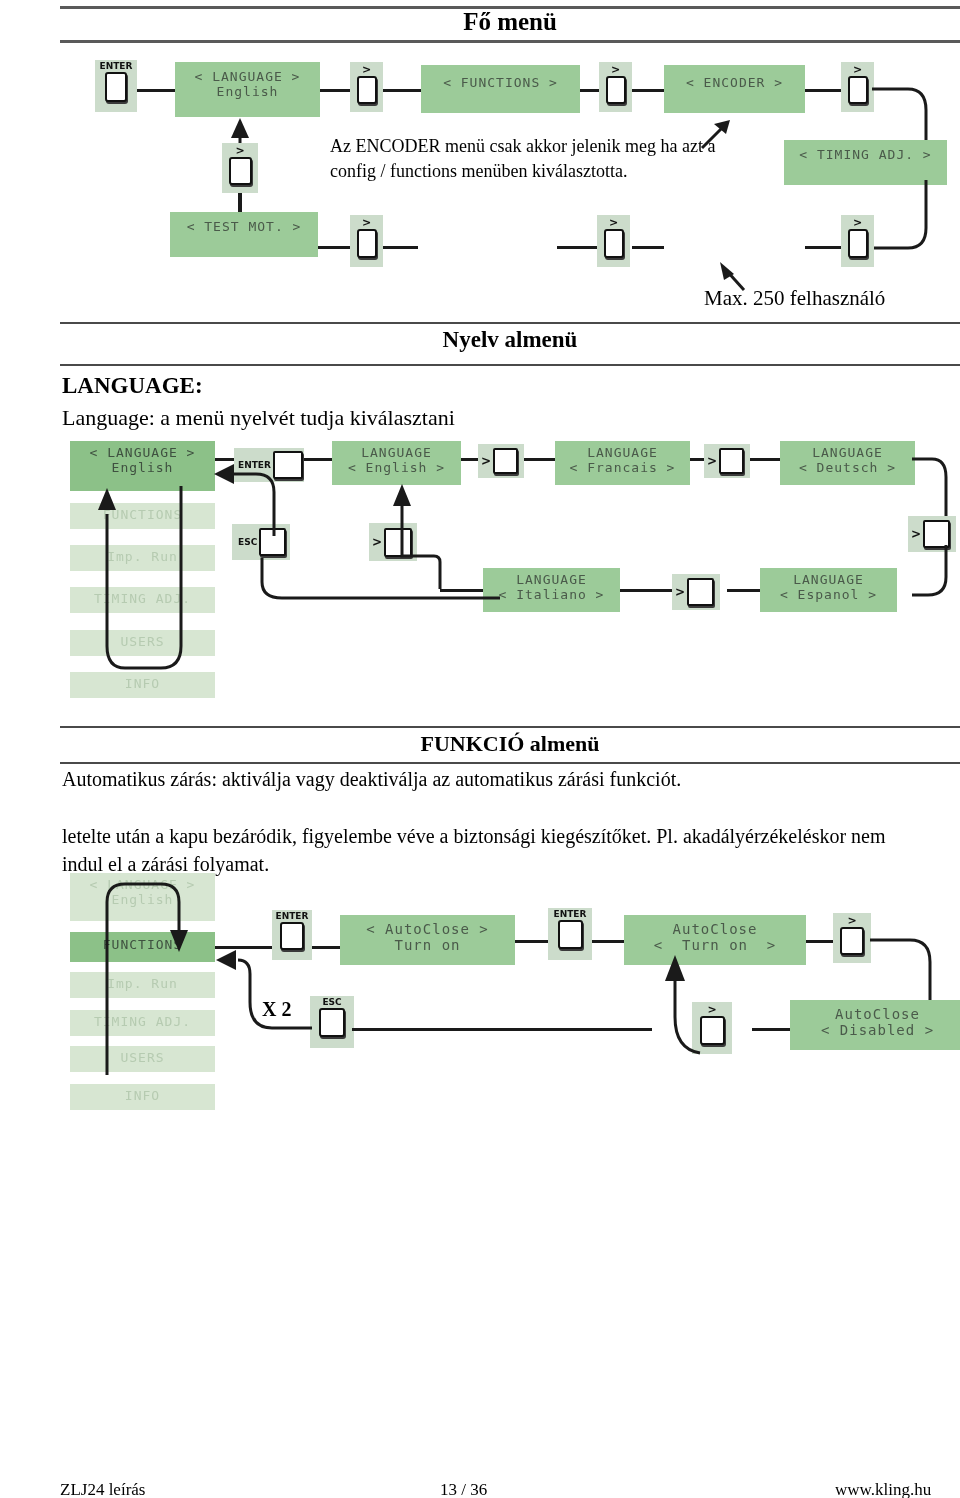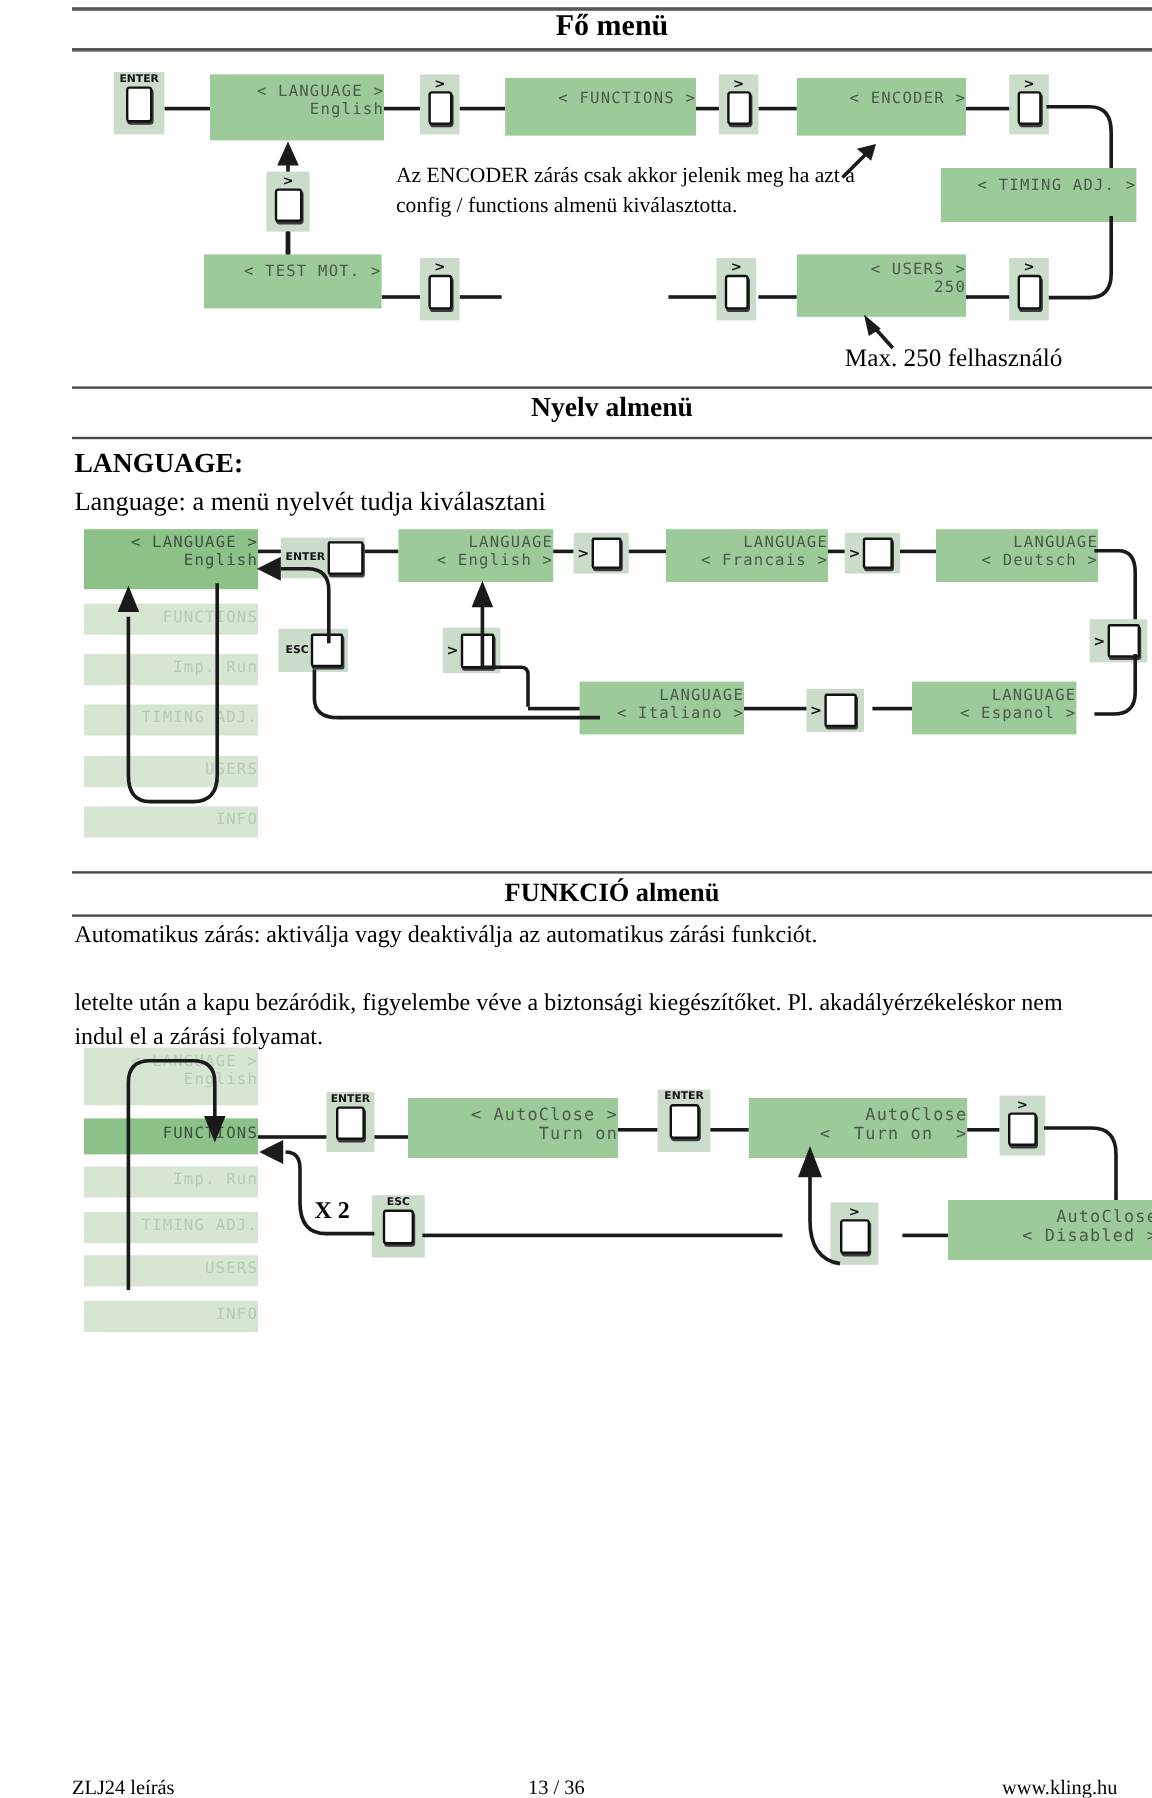--- a/index.html
+++ b/index.html
@@ -23,21 +23,21 @@
   .bold{font-weight:bold;}
 
   
   .diagram{position:absolute;}
   .lcd{
     position:absolute;background:#9ccb99;
     font-family:"DejaVu Sans Mono",monospace;
     color:#4a5a4a;letter-spacing:1px;text-align:center;
     box-sizing:border-box;line-height:1.15;
   }
-  .lcd .l1,.lcd .l2{display:block;white-space:pre;text-align:right;}
+  .lcd .l1,.lcd .l2{display:block;white-space:pre;}
   .lcd.faded{background:#d7e6d2;color:#b6cbb1;}
   .lcd.sel{background:#8cc188;color:#3f5140;}
 
   .btn{
     position:absolute;background:#ccdccb;box-sizing:border-box;
     display:flex;flex-direction:column;align-items:center;justify-content:flex-start;
   }
   .btn .cap{
     font-family:"DejaVu Sans",sans-serif;font-weight:bold;
     color:#111;line-height:1;
@@ -150,45 +150,41 @@
       <div class="cap" style="font-size:11px;margin:2px 0 1px 0;">&gt;</div>
       <div class="key" style="width:20px;height:29px;border-radius:3px;"></div>
     </div>
 
 
     <div class="btn" style="left:597px;top:215px;width:33px;height:52px;">
       <div class="cap" style="font-size:11px;margin:2px 0 1px 0;">&gt;</div>
       <div class="key" style="width:20px;height:29px;border-radius:3px;"></div>
     </div>
 
-    <div class="lcd" style="left:664px;top:212px;width:141px;height:52px;font-size:13px;padding-top:6px;">
-      <span class="l1">&lt; USERS &gt;</span>
-      <span class="l2">250</span>
-    </div>
 
     <div class="btn" style="left:841px;top:215px;width:33px;height:52px;">
       <div class="cap" style="font-size:11px;margin:2px 0 1px 0;">&gt;</div>
       <div class="key" style="width:20px;height:29px;border-radius:3px;"></div>
     </div>
 
     <svg class="conn" style="left:700px;top:120px;width:34px;height:30px;" viewBox="0 0 34 30">
       <path d="M2,28 L24,6" stroke-width="3"></path>
       <polygon points="30,0 14,4 26,14"></polygon>
     </svg>
 
     <svg class="conn" style="left:718px;top:262px;width:30px;height:30px;" viewBox="0 0 30 30">
       <path d="M26,28 L8,8" stroke-width="3"></path>
       <polygon points="2,0 16,12 6,18"></polygon>
     </svg>
   </div>
 
 
   <div class="para" style="left:330px;top:134px;width:450px;font-size:18px;line-height:1.4;">
-    <span>Az ENCODER zárás csak akkor jelenik meg ha azt a</span><br>
-    <span>config / functions almenü kiválasztotta.</span>
+    <span>Az ENCODER menü csak akkor jelenik meg ha azt a</span><br>
+    <span>config / functions menüben kiválasztotta.</span>
   </div>
 
   <div class="para" style="left:704px;top:286px;width:250px;font-size:21px;">Max. 250 felhasználó</div>
 
   <div class="hdr-rule thin" style="top:322px;"></div>
   <div class="sec-title" style="left:60px;top:327px;width:900px;font-size:23px;">Nyelv almenü</div>
   <div class="hdr-rule thin" style="top:364px;"></div>
 
   <div class="para bold" style="left:62px;top:373px;font-size:23px;">LANGUAGE:</div>
   <div class="para" style="left:62px;top:405px;font-size:22px;">Language: a menü nyelvét tudja kiválasztani</div>

